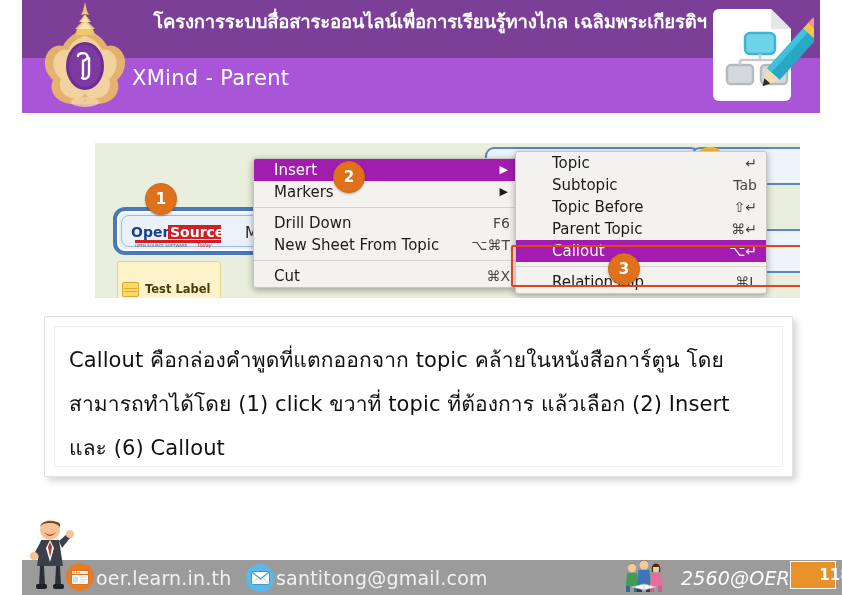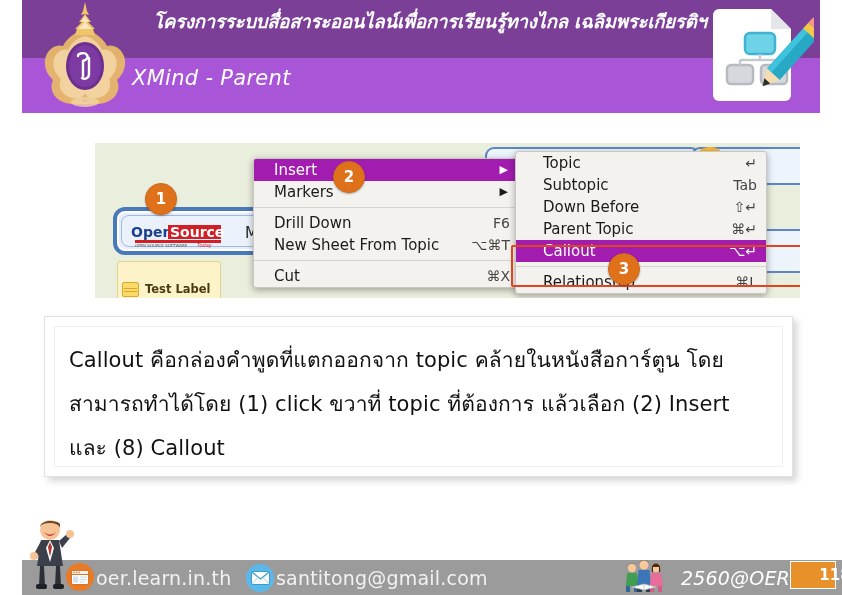--- a/index.html
+++ b/index.html
@@ -15,21 +15,20 @@
     position: relative;
   }
 
   
   #header {
     position: absolute;
     left: 22px;
     top: 0;
     width: 798px;
     height: 113px;
-    font-style: italic;
   }
   .hdr-band-top {
     position: absolute;
     left: 0; top: 0;
     width: 798px; height: 58px;
     background: #7B3F98;
   }
   .hdr-band-bottom {
     position: absolute;
     left: 0; top: 58px;
@@ -236,21 +235,21 @@
     top: 8px;
     width: 250px;
     background: #f3f2ee;
     box-shadow: 0 2px 7px rgba(0,0,0,0.33);
     border: 1px solid #c9c7c2;
     border-radius: 3px;
     overflow: hidden;
     font-size: 15px;
     color: #1a1a1a;
   }
-  #menu-right .mi { padding-left: 27px; }
+  #menu-right .mi { padding-left: 36px; }
 
   
   #red-box {
     position: absolute;
     left: 416px;
     top: 102px;
     width: 293px;
     height: 38px;
     border: 2px solid #e04521;
     border-radius: 2px;
@@ -483,39 +482,39 @@
       <div class="msep"></div>
       <div class="mi"><span>Drill Down</span><span class="sc">F6</span></div>
       <div class="mi"><span>New Sheet From Topic</span><span class="sc">⌥⌘T</span></div>
       <div class="msep"></div>
       <div class="mi"><span>Cut</span><span class="sc">⌘X</span></div>
     </div>
 
   <div id="menu-right">
       <div class="mi"><span>Topic</span><span class="sc">↵</span></div>
       <div class="mi"><span>Subtopic</span><span class="sc">Tab</span></div>
-      <div class="mi"><span>Down Before</span><span class="sc">⇧↵</span></div>
+      <div class="mi"><span>Topic Before</span><span class="sc">⇧↵</span></div>
       <div class="mi"><span>Parent Topic</span><span class="sc">⌘↵</span></div>
       <div class="mi sel"><span>Callout</span><span class="sc">⌥↵</span></div>
       <div class="msep"></div>
       <div class="mi"><span>Relationship</span><span class="sc">⌘L</span></div>
     </div>
 
   <div id="red-box"></div>
 
   <div class="badge" id="badge-1">1</div>
   <div class="badge" id="badge-2">2</div>
   <div class="badge" id="badge-3">3</div>
 </div>
 
 <div id="desc-box">
   <div id="desc-inner">
     <div class="desc-line">Callout คือกล่องคำพูดที่แตกออกจาก topic คล้ายในหนังสือการ์ตูน โดย</div>
     <div class="desc-line">สามารถทำได้โดย (1) click ขวาที่ topic ที่ต้องการ แล้วเลือก (2) Insert</div>
-    <div class="desc-line">และ (8) Callout</div>
+    <div class="desc-line">และ (6) Callout</div>
   </div>
 </div>
 
 <div id="footer-bar"></div>
 
 <svg id="footer-man" viewBox="0 0 52 72">
   <ellipse cx="25" cy="12" rx="10" ry="10" fill="#f5c396"></ellipse>
   <path d="M15 10 C15 3 35 2 35 11 C35 6 31 3 25 3 C19 3 15 5 15 10 Z" fill="#8a5a33"></path>
   <path d="M15 9 C16 4 34 3 35 10 L35 6 C33 2 18 2 15 9 Z" fill="#6f4526"></path>
   <path d="M20 15 q5 6 10 0 q-5 3 -10 0 z" fill="#ffffff"></path>

